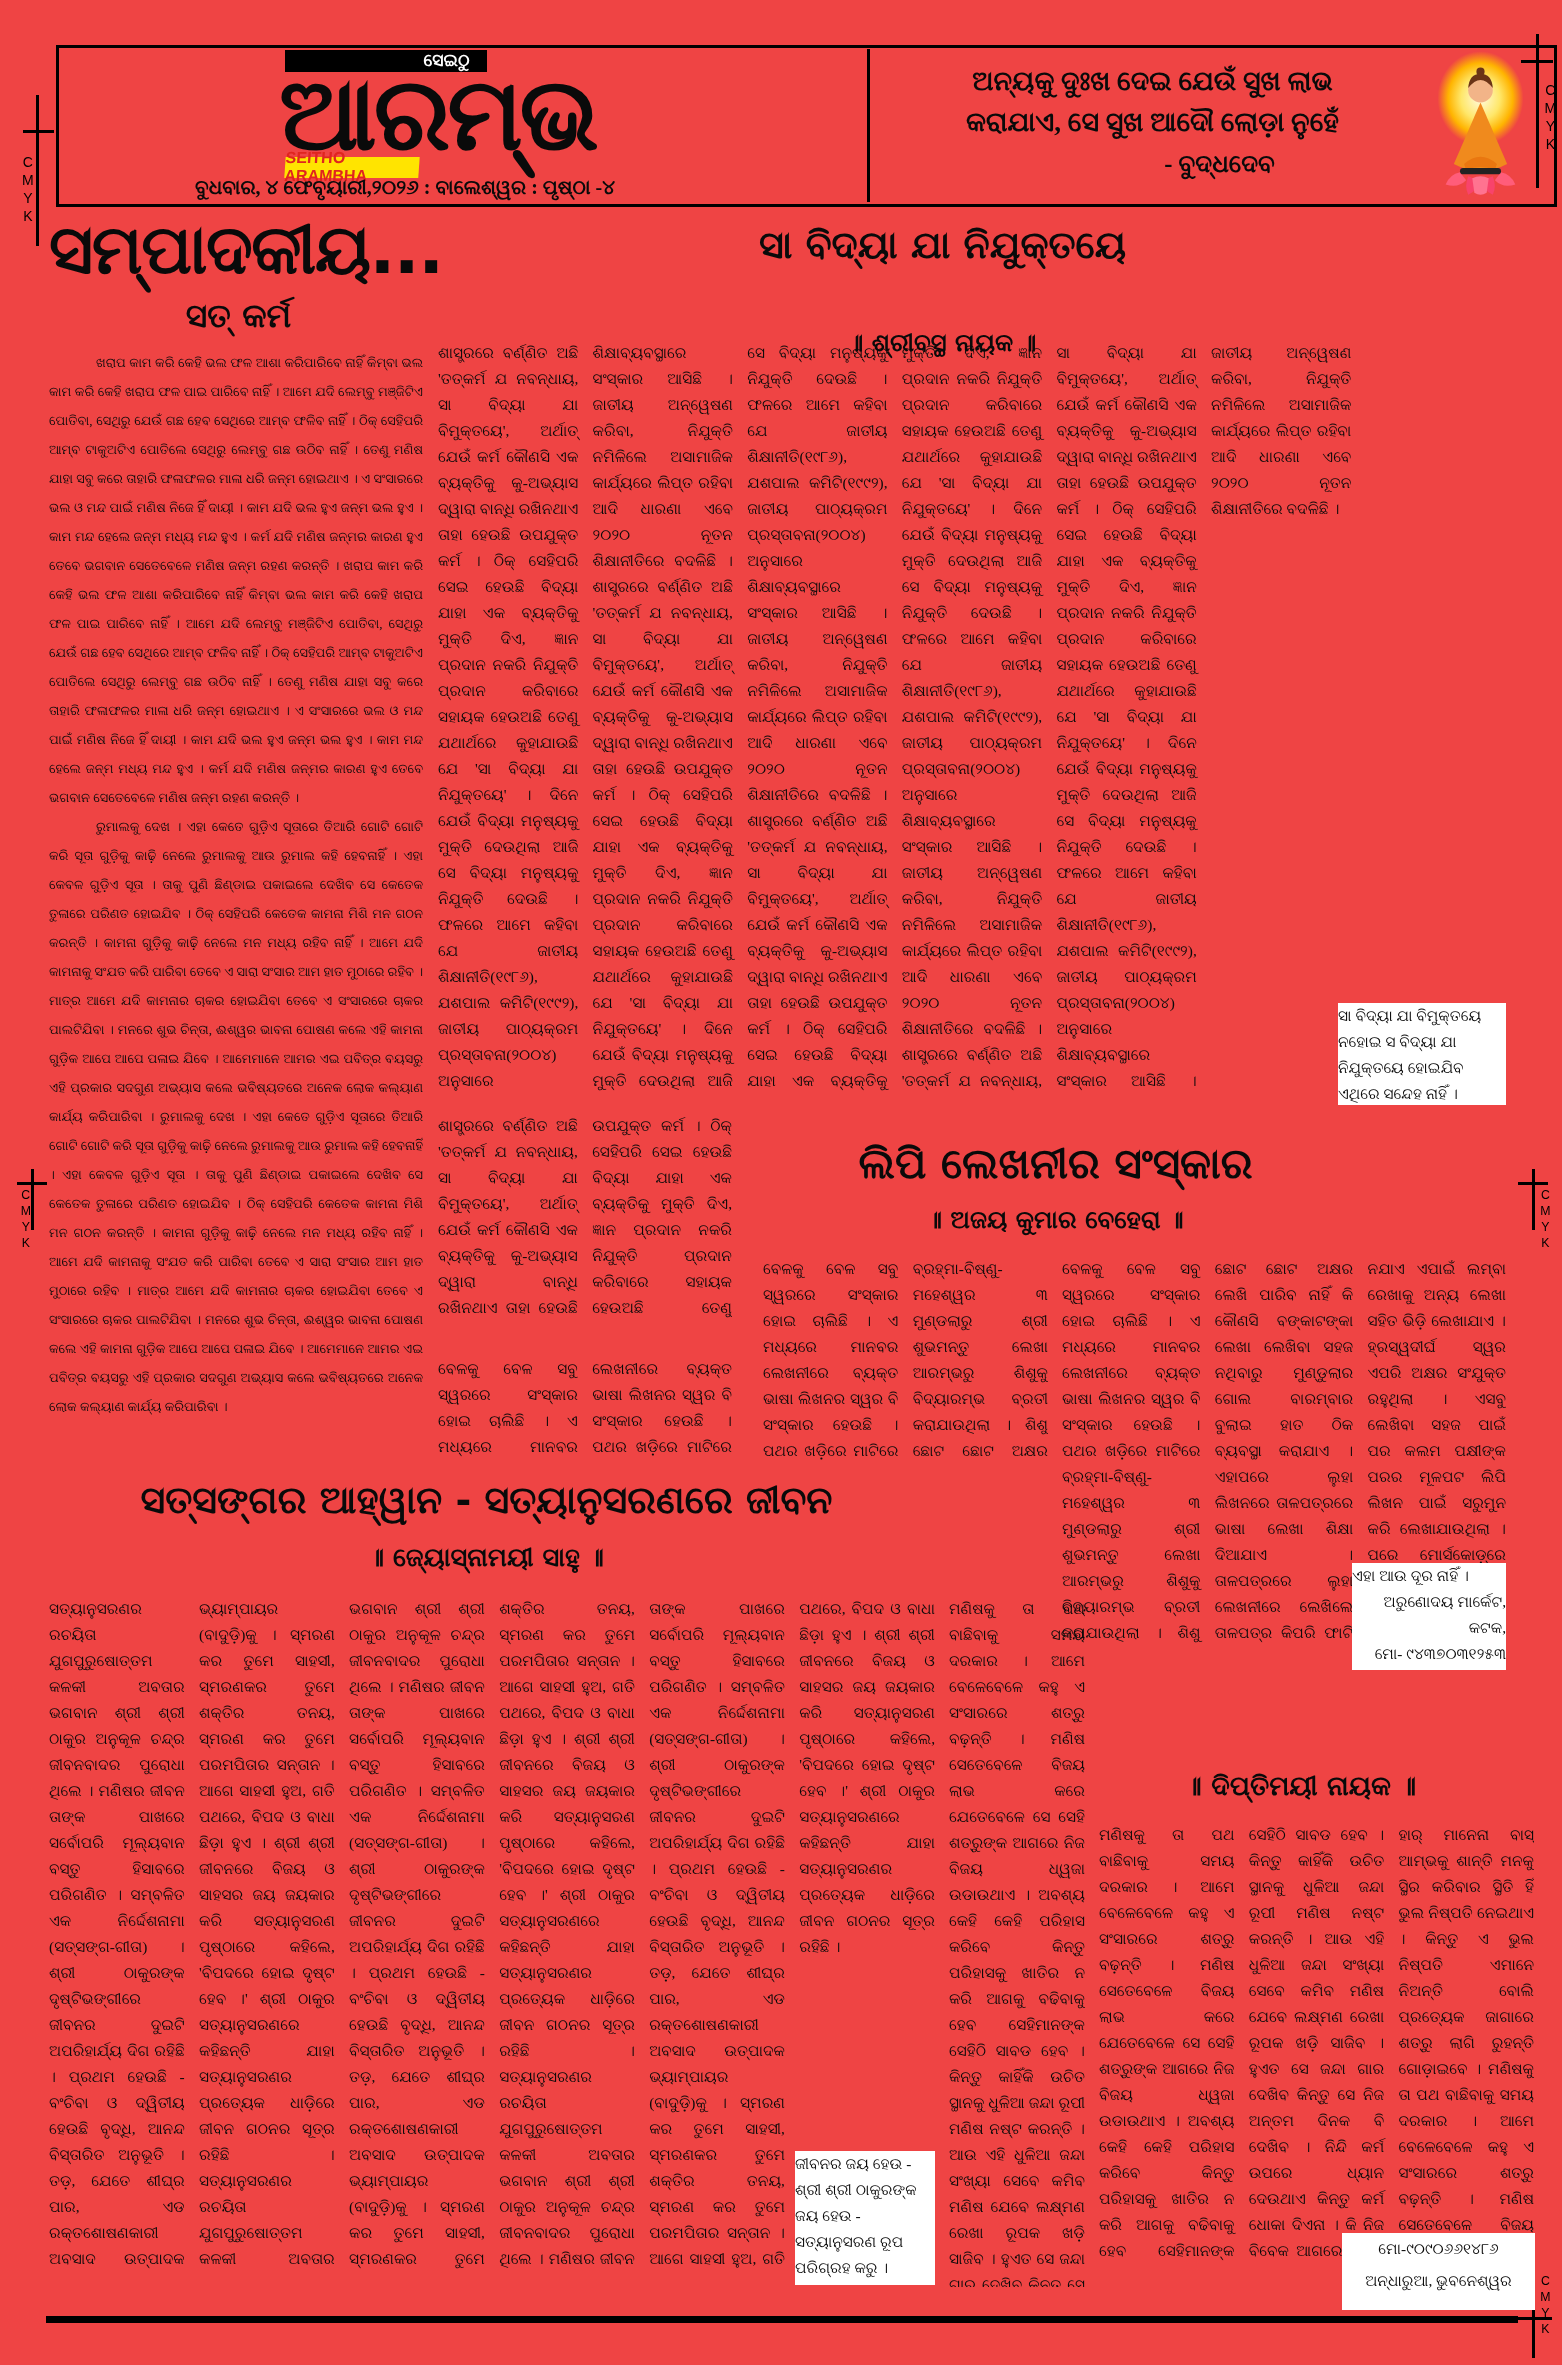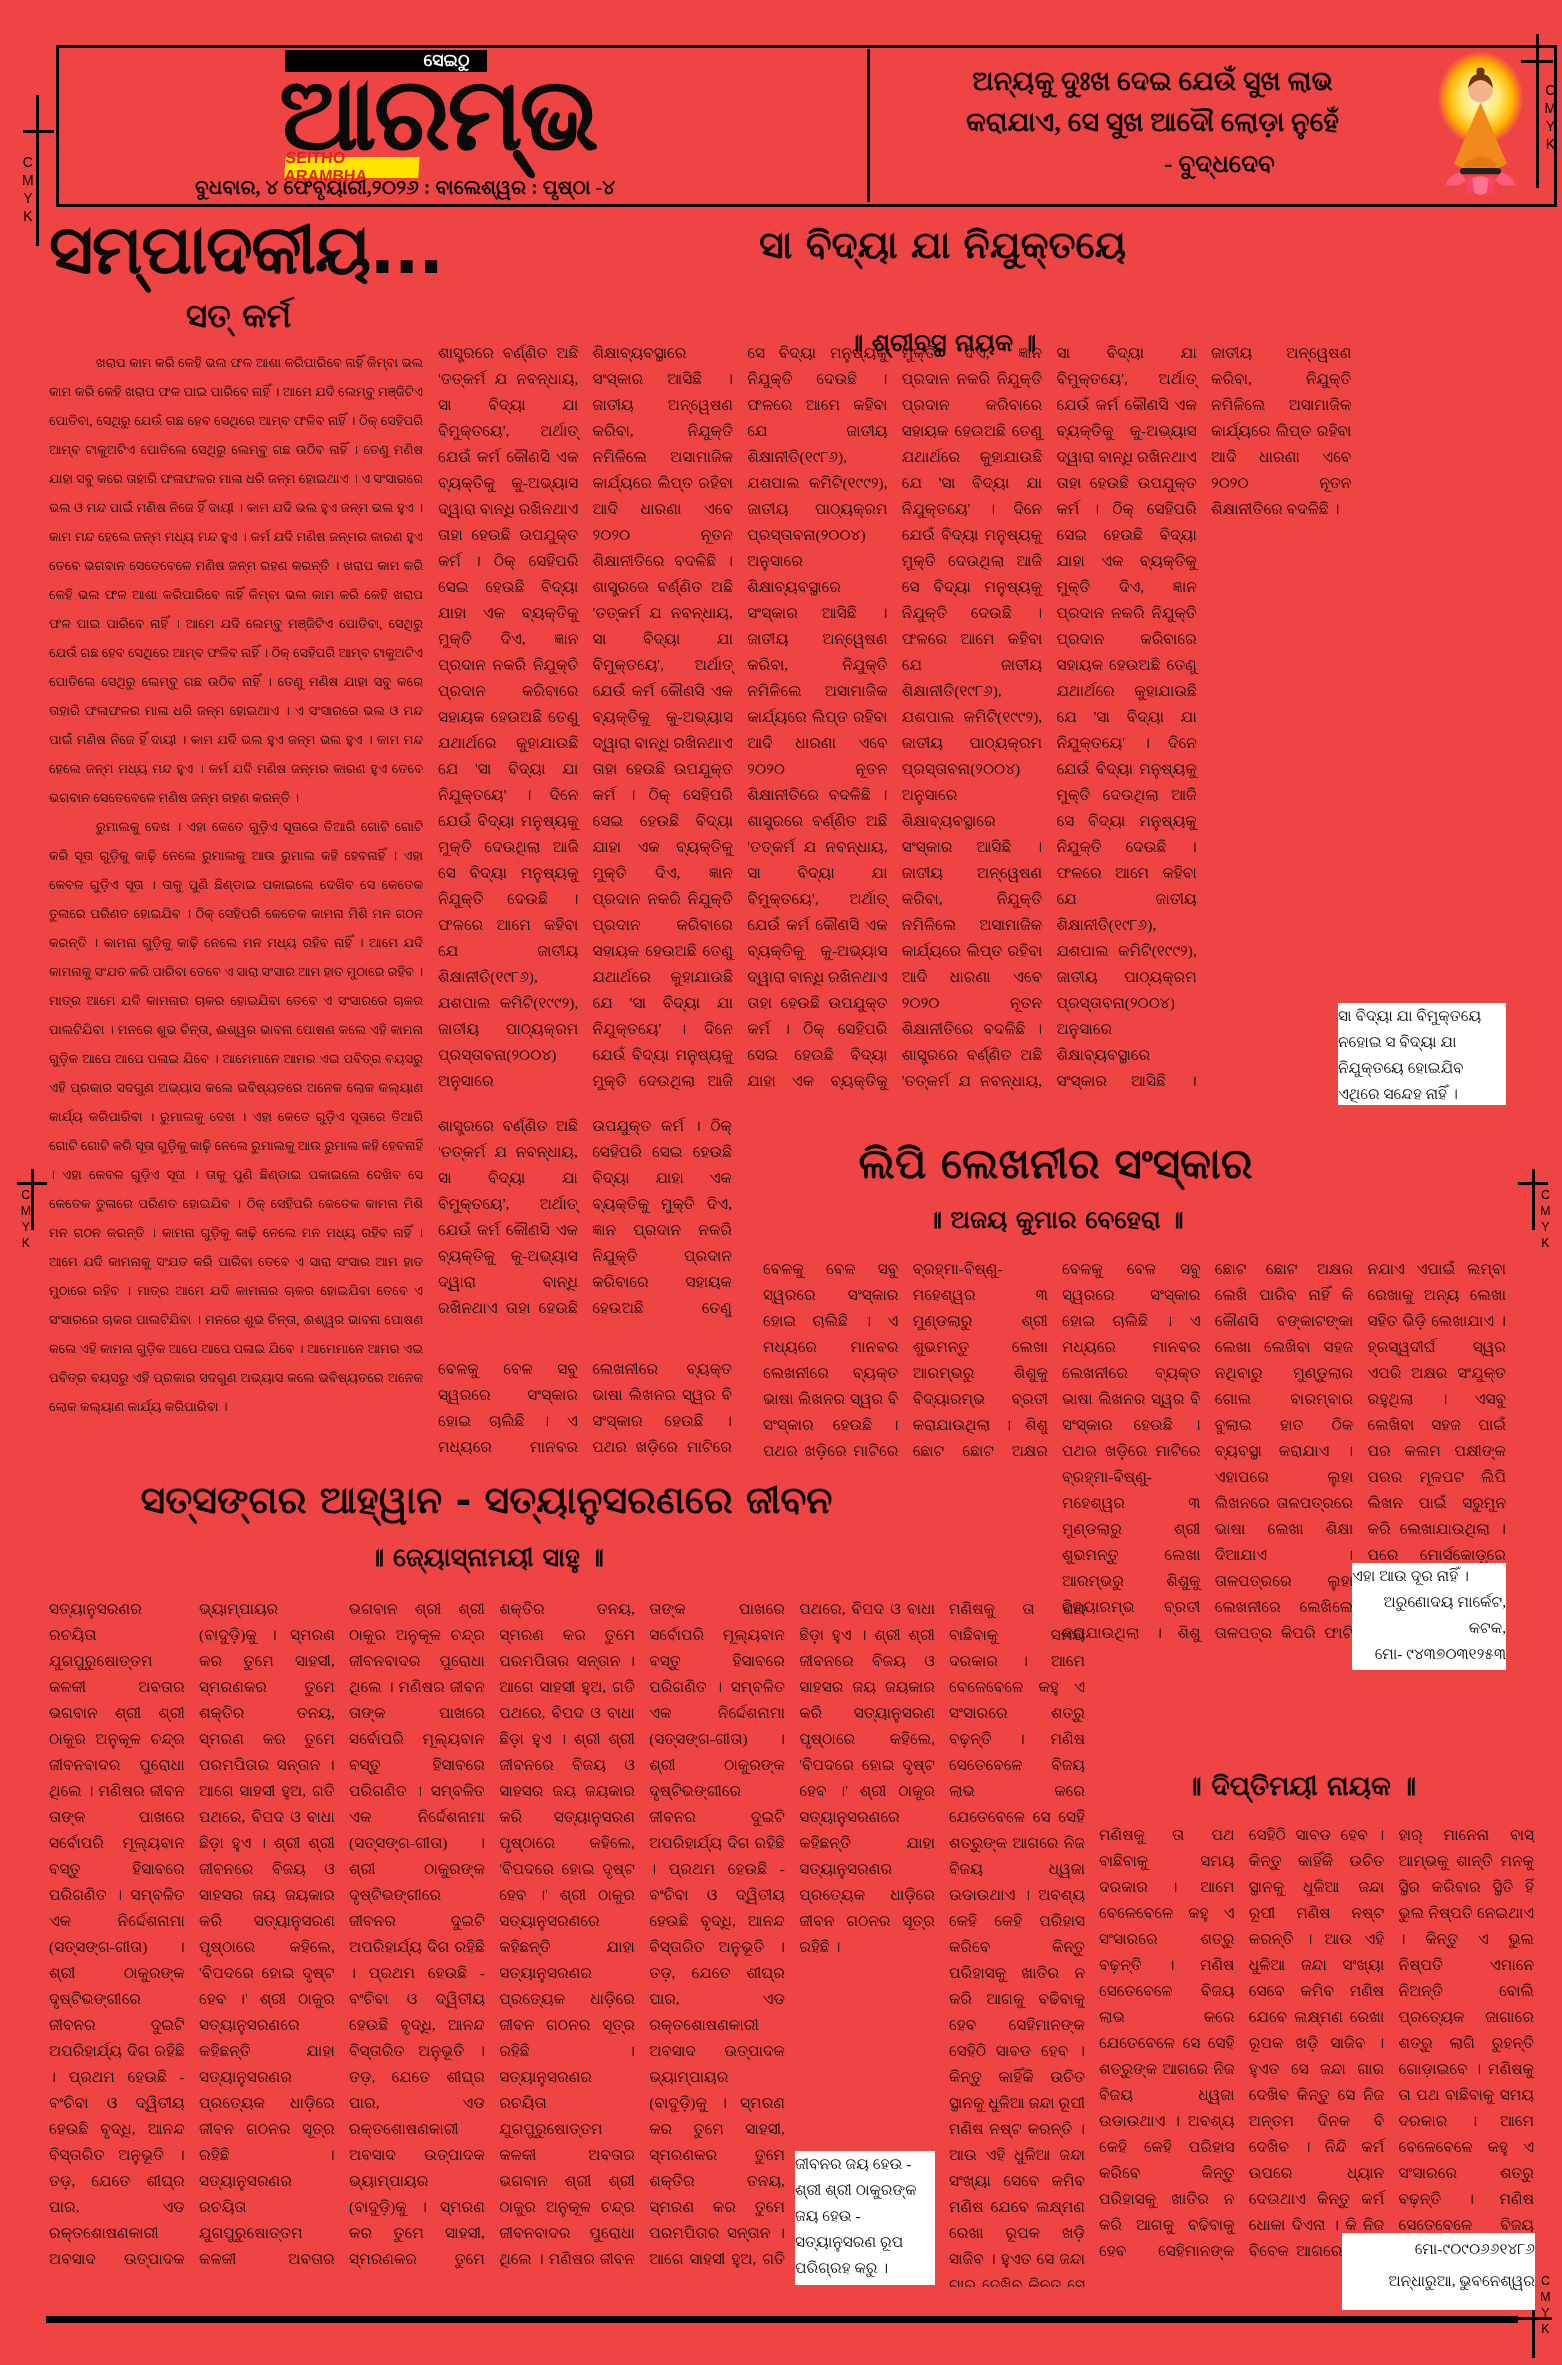--- a/index.html
+++ b/index.html
@@ -154,19 +154,19 @@
   <div class="abs bodytext cols6" style="left:49px;top:1596px;width:886px;height:691px;">ସତ୍ୟାନୁସରଣର ରଚୟିତା ଯୁଗପୁରୁଷୋତ୍ତମ କଳକୀ ଅବତାର ଭଗବାନ ଶ୍ରୀ ଶ୍ରୀ ଠାକୁର ଅନୁକୂଳ ଚନ୍ଦ୍ର ଜୀବନବାଦର ପୁରୋଧା ଥିଲେ । ମଣିଷର ଜୀବନ ତାଙ୍କ ପାଖରେ ସର୍ବୋପରି ମୂଲ୍ୟବାନ ବସ୍ତୁ ହିସାବରେ ପରିଗଣିତ । ସମ୍ବଳିତ ଏକ ନିର୍ଦ୍ଦେଶନାମା (ସତ୍ସଙ୍ଗ-ଗୀତା) । ଶ୍ରୀ ଠାକୁରଙ୍କ ଦୃଷ୍ଟିଭଙ୍ଗୀରେ ଜୀବନର ଦୁଇଟି ଅପରିହାର୍ଯ୍ୟ ଦିଗ ରହିଛି । ପ୍ରଥମ ହେଉଛି - ବଂଚିବା ଓ ଦ୍ୱିତୀୟ ହେଉଛି ବୃଦ୍ଧି, ଆନନ୍ଦ ବିସ୍ତାରିତ ଅନୁଭୂତି । ତଡ଼, ଯେତେ ଶୀଘ୍ର ପାର, ଏଡ ରକ୍ତଶୋଷଣକାରୀ ଅବସାଦ ଉତ୍ପାଦକ ଭ୍ୟାମ୍ପାୟର (ବାଦୁଡ଼ି)କୁ । ସ୍ମରଣ କର ତୁମେ ସାହସୀ, ସ୍ମରଣକର ତୁମେ ଶକ୍ତିର ତନୟ, ସ୍ମରଣ କର ତୁମେ ପରମପିତାର ସନ୍ତାନ । ଆଗେ ସାହସୀ ହୁଅ, ଗତି ପଥରେ, ବିପଦ ଓ ବାଧା ଛିଡ଼ା ହୁଏ । ଶ୍ରୀ ଶ୍ରୀ ଜୀବନରେ ବିଜୟ ଓ ସାହସର ଜୟ ଜୟକାର କରି ସତ୍ୟାନୁସରଣ ପୃଷ୍ଠାରେ କହିଲେ, 'ବିପଦରେ ହୋଇ ଦୃଷ୍ଟ ହେବ ।' ଶ୍ରୀ ଠାକୁର ସତ୍ୟାନୁସରଣରେ କହିଛନ୍ତି ଯାହା ସତ୍ୟାନୁସରଣର ପ୍ରତ୍ୟେକ ଧାଡ଼ିରେ ଜୀବନ ଗଠନର ସୂତ୍ର ରହିଛି । ସତ୍ୟାନୁସରଣର ରଚୟିତା ଯୁଗପୁରୁଷୋତ୍ତମ କଳକୀ ଅବତାର ଭଗବାନ ଶ୍ରୀ ଶ୍ରୀ ଠାକୁର ଅନୁକୂଳ ଚନ୍ଦ୍ର ଜୀବନବାଦର ପୁରୋଧା ଥିଲେ । ମଣିଷର ଜୀବନ ତାଙ୍କ ପାଖରେ ସର୍ବୋପରି ମୂଲ୍ୟବାନ ବସ୍ତୁ ହିସାବରେ ପରିଗଣିତ । ସମ୍ବଳିତ ଏକ ନିର୍ଦ୍ଦେଶନାମା (ସତ୍ସଙ୍ଗ-ଗୀତା) । ଶ୍ରୀ ଠାକୁରଙ୍କ ଦୃଷ୍ଟିଭଙ୍ଗୀରେ ଜୀବନର ଦୁଇଟି ଅପରିହାର୍ଯ୍ୟ ଦିଗ ରହିଛି । ପ୍ରଥମ ହେଉଛି - ବଂଚିବା ଓ ଦ୍ୱିତୀୟ ହେଉଛି ବୃଦ୍ଧି, ଆନନ୍ଦ ବିସ୍ତାରିତ ଅନୁଭୂତି । ତଡ଼, ଯେତେ ଶୀଘ୍ର ପାର, ଏଡ ରକ୍ତଶୋଷଣକାରୀ ଅବସାଦ ଉତ୍ପାଦକ ଭ୍ୟାମ୍ପାୟର (ବାଦୁଡ଼ି)କୁ । ସ୍ମରଣ କର ତୁମେ ସାହସୀ, ସ୍ମରଣକର ତୁମେ ଶକ୍ତିର ତନୟ, ସ୍ମରଣ କର ତୁମେ ପରମପିତାର ସନ୍ତାନ । ଆଗେ ସାହସୀ ହୁଅ, ଗତି ପଥରେ, ବିପଦ ଓ ବାଧା ଛିଡ଼ା ହୁଏ । ଶ୍ରୀ ଶ୍ରୀ ଜୀବନରେ ବିଜୟ ଓ ସାହସର ଜୟ ଜୟକାର କରି ସତ୍ୟାନୁସରଣ ପୃଷ୍ଠାରେ କହିଲେ, 'ବିପଦରେ ହୋଇ ଦୃଷ୍ଟ ହେବ ।' ଶ୍ରୀ ଠାକୁର ସତ୍ୟାନୁସରଣରେ କହିଛନ୍ତି ଯାହା ସତ୍ୟାନୁସରଣର ପ୍ରତ୍ୟେକ ଧାଡ଼ିରେ ଜୀବନ ଗଠନର ସୂତ୍ର ରହିଛି । ସତ୍ୟାନୁସରଣର ରଚୟିତା ଯୁଗପୁରୁଷୋତ୍ତମ କଳକୀ ଅବତାର ଭଗବାନ ଶ୍ରୀ ଶ୍ରୀ ଠାକୁର ଅନୁକୂଳ ଚନ୍ଦ୍ର ଜୀବନବାଦର ପୁରୋଧା ଥିଲେ । ମଣିଷର ଜୀବନ ତାଙ୍କ ପାଖରେ ସର୍ବୋପରି ମୂଲ୍ୟବାନ ବସ୍ତୁ ହିସାବରେ ପରିଗଣିତ । ସମ୍ବଳିତ ଏକ ନିର୍ଦ୍ଦେଶନାମା (ସତ୍ସଙ୍ଗ-ଗୀତା) । ଶ୍ରୀ ଠାକୁରଙ୍କ ଦୃଷ୍ଟିଭଙ୍ଗୀରେ ଜୀବନର ଦୁଇଟି ଅପରିହାର୍ଯ୍ୟ ଦିଗ ରହିଛି । ପ୍ରଥମ ହେଉଛି - ବଂଚିବା ଓ ଦ୍ୱିତୀୟ ହେଉଛି ବୃଦ୍ଧି, ଆନନ୍ଦ ବିସ୍ତାରିତ ଅନୁଭୂତି । ତଡ଼, ଯେତେ ଶୀଘ୍ର ପାର, ଏଡ ରକ୍ତଶୋଷଣକାରୀ ଅବସାଦ ଉତ୍ପାଦକ ଭ୍ୟାମ୍ପାୟର (ବାଦୁଡ଼ି)କୁ । ସ୍ମରଣ କର ତୁମେ ସାହସୀ, ସ୍ମରଣକର ତୁମେ ଶକ୍ତିର ତନୟ, ସ୍ମରଣ କର ତୁମେ ପରମପିତାର ସନ୍ତାନ । ଆଗେ ସାହସୀ ହୁଅ, ଗତି ପଥରେ, ବିପଦ ଓ ବାଧା ଛିଡ଼ା ହୁଏ । ଶ୍ରୀ ଶ୍ରୀ ଜୀବନରେ ବିଜୟ ଓ ସାହସର ଜୟ ଜୟକାର କରି ସତ୍ୟାନୁସରଣ ପୃଷ୍ଠାରେ କହିଲେ, 'ବିପଦରେ ହୋଇ ଦୃଷ୍ଟ ହେବ ।' ଶ୍ରୀ ଠାକୁର ସତ୍ୟାନୁସରଣରେ କହିଛନ୍ତି ଯାହା ସତ୍ୟାନୁସରଣର ପ୍ରତ୍ୟେକ ଧାଡ଼ିରେ ଜୀବନ ଗଠନର ସୂତ୍ର ରହିଛି ।</div>
   <div class="abs endblock" style="left:795px;top:2151px;width:140px;height:134px;">
     <div>ଜୀବନର ଜୟ ହେଉ - ଶ୍ରୀ ଶ୍ରୀ ଠାକୁରଙ୍କ ଜୟ ହେଉ - ସତ୍ୟାନୁସରଣ ରୂପ ପରିଗ୍ରହ କରୁ ।</div>
     <div class="sig">ସ୍ୱସ୍ତିକୁଞ୍ଜ, ବାଗମୁଣ୍ଡା,</div>
 
   </div>
 
   <div class="abs byline" style="left:1101px;top:1770px;width:400px;font-size:27px;"><span>॥ ଦିପ୍ତିମୟୀ ନାୟକ ॥</span></div>
   <div class="abs bodytext" style="left:949px;top:1596px;width:136px;height:691px;">ମଣିଷକୁ ତା ପଥ ବାଛିବାକୁ ସମୟ ଦରକାର । ଆମେ ବେଳେବେଳେ କହୁ ଏ ସଂସାରରେ ଶତ୍ରୁ ବଢ଼ନ୍ତି । ମଣିଷ ସେତେବେଳେ ବିଜୟ ଲାଭ କରେ ଯେତେବେଳେ ସେ ସେହି ଶତ୍ରୁଙ୍କ ଆଗରେ ନିଜ ବିଜୟ ଧ୍ୱଜା ଉଡାଉଥାଏ । ଅବଶ୍ୟ କେହି କେହି ପରିହାସ କରିବେ କିନ୍ତୁ ପରିହାସକୁ ଖାତିର ନ କରି ଆଗକୁ ବଢିବାକୁ ହେବ ସେହିମାନଙ୍କ ସେହିଠି ସାବଡ ହେବ । କିନ୍ତୁ କାହିଁକି ଉଚିତ ସ୍ଥାନକୁ ଧୁଳିଆ ଜନ୍ଦା ରୂପୀ ମଣିଷ ନଷ୍ଟ କରନ୍ତି । ଆଉ ଏହି ଧୁଳିଆ ଜନ୍ଦା ସଂଖ୍ୟା ସେବେ କମିବ ମଣିଷ ଯେବେ ଲକ୍ଷ୍ମଣ ରେଖା ରୂପକ ଖଡ଼ି ସାଜିବ । ହୁଏତ ସେ ଜନ୍ଦା ଗାର ଦେଖିବ କିନ୍ତୁ ସେ ନିଜ ଅନ୍ତମ ଦିନକ ବି ଦେଖିବ । ନିନ୍ଦି କର୍ମ ଉପରେ ଧ୍ୟାନ ଦେଉଥାଏ କିନ୍ତୁ କର୍ମ ଧୋକା ଦିଏନା । କି ନିଜ ବିବେକ ଆଗରେ ମଣିଷ ହାର୍ ମାନେନା ବାସ୍ ଆମ୍ଭକୁ ଶାନ୍ତି ମନକୁ ସ୍ଥିର କରିବାର ସ୍ଥିତି ହିଁ ଭୁଲ ନିଷ୍ପତି ନେଇଥାଏ । କିନ୍ତୁ ଏ ଭୁଲ ନିଷ୍ପତି ଏମାନେ ନିଅନ୍ତି ବୋଲି ପ୍ରତ୍ୟେକ ଜାଗାରେ ଶତ୍ରୁ ଲାଗି ରୁହନ୍ତି ଗୋଡ଼ାଇବେ । ମଣିଷକୁ ତା ପଥ ବାଛିବାକୁ ସମୟ ଦରକାର । ଆମେ ବେଳେବେଳେ କହୁ ଏ ସଂସାରରେ ଶତ୍ରୁ ବଢ଼ନ୍ତି । ମଣିଷ ସେତେବେଳେ ବିଜୟ ଲାଭ କରେ ଯେତେବେଳେ ସେ ସେହି ଶତ୍ରୁଙ୍କ ଆଗରେ ନିଜ ବିଜୟ ଧ୍ୱଜା ଉଡାଉଥାଏ । ଅବଶ୍ୟ କେହି କେହି ପରିହାସ କରିବେ କିନ୍ତୁ ପରିହାସକୁ ଖାତିର ନ କରି ଆଗକୁ ବଢିବାକୁ ହେବ ସେହିମାନଙ୍କ ସେହିଠି ସାବଡ ହେବ । କିନ୍ତୁ କାହିଁକି ଉଚିତ ସ୍ଥାନକୁ ଧୁଳିଆ ଜନ୍ଦା ରୂପୀ ମଣିଷ ନଷ୍ଟ କରନ୍ତି । ଆଉ ଏହି ଧୁଳିଆ ଜନ୍ଦା ସଂଖ୍ୟା ସେବେ କମିବ ମଣିଷ ଯେବେ ଲକ୍ଷ୍ମଣ ରେଖା ରୂପକ ଖଡ଼ି ସାଜିବ । ହୁଏତ ସେ ଜନ୍ଦା ଗାର ଦେଖିବ କିନ୍ତୁ ସେ ନିଜ ଅନ୍ତମ ଦିନକ ବି ଦେଖିବ । ନିନ୍ଦି କର୍ମ ଉପରେ ଧ୍ୟାନ ଦେଉଥାଏ କିନ୍ତୁ କର୍ମ ଧୋକା ଦିଏନା । କି ନିଜ ବିବେକ ଆଗରେ ମଣିଷ ହାର୍ ମାନେନା ବାସ୍ ଆମ୍ଭକୁ ଶାନ୍ତି ମନକୁ ସ୍ଥିର କରିବାର ସ୍ଥିତି ହିଁ ଭୁଲ ନିଷ୍ପତି ନେଇଥାଏ । କିନ୍ତୁ ଏ ଭୁଲ ନିଷ୍ପତି ଏମାନେ ନିଅନ୍ତି ବୋଲି ପ୍ରତ୍ୟେକ ଜାଗାରେ ଶତ୍ରୁ ଲାଗି ରୁହନ୍ତି ଗୋଡ଼ାଇବେ ।</div>
   <div class="abs bodytext cols3" style="left:1099px;top:1822px;width:435px;height:465px;">ମଣିଷକୁ ତା ପଥ ବାଛିବାକୁ ସମୟ ଦରକାର । ଆମେ ବେଳେବେଳେ କହୁ ଏ ସଂସାରରେ ଶତ୍ରୁ ବଢ଼ନ୍ତି । ମଣିଷ ସେତେବେଳେ ବିଜୟ ଲାଭ କରେ ଯେତେବେଳେ ସେ ସେହି ଶତ୍ରୁଙ୍କ ଆଗରେ ନିଜ ବିଜୟ ଧ୍ୱଜା ଉଡାଉଥାଏ । ଅବଶ୍ୟ କେହି କେହି ପରିହାସ କରିବେ କିନ୍ତୁ ପରିହାସକୁ ଖାତିର ନ କରି ଆଗକୁ ବଢିବାକୁ ହେବ ସେହିମାନଙ୍କ ସେହିଠି ସାବଡ ହେବ । କିନ୍ତୁ କାହିଁକି ଉଚିତ ସ୍ଥାନକୁ ଧୁଳିଆ ଜନ୍ଦା ରୂପୀ ମଣିଷ ନଷ୍ଟ କରନ୍ତି । ଆଉ ଏହି ଧୁଳିଆ ଜନ୍ଦା ସଂଖ୍ୟା ସେବେ କମିବ ମଣିଷ ଯେବେ ଲକ୍ଷ୍ମଣ ରେଖା ରୂପକ ଖଡ଼ି ସାଜିବ । ହୁଏତ ସେ ଜନ୍ଦା ଗାର ଦେଖିବ କିନ୍ତୁ ସେ ନିଜ ଅନ୍ତମ ଦିନକ ବି ଦେଖିବ । ନିନ୍ଦି କର୍ମ ଉପରେ ଧ୍ୟାନ ଦେଉଥାଏ କିନ୍ତୁ କର୍ମ ଧୋକା ଦିଏନା । କି ନିଜ ବିବେକ ଆଗରେ ମଣିଷ ହାର୍ ମାନେନା ବାସ୍ ଆମ୍ଭକୁ ଶାନ୍ତି ମନକୁ ସ୍ଥିର କରିବାର ସ୍ଥିତି ହିଁ ଭୁଲ ନିଷ୍ପତି ନେଇଥାଏ । କିନ୍ତୁ ଏ ଭୁଲ ନିଷ୍ପତି ଏମାନେ ନିଅନ୍ତି ବୋଲି ପ୍ରତ୍ୟେକ ଜାଗାରେ ଶତ୍ରୁ ଲାଗି ରୁହନ୍ତି ଗୋଡ଼ାଇବେ । ମଣିଷକୁ ତା ପଥ ବାଛିବାକୁ ସମୟ ଦରକାର । ଆମେ ବେଳେବେଳେ କହୁ ଏ ସଂସାରରେ ଶତ୍ରୁ ବଢ଼ନ୍ତି । ମଣିଷ ସେତେବେଳେ ବିଜୟ ଲାଭ କରେ ଯେତେବେଳେ ସେ ସେହି ଶତ୍ରୁଙ୍କ ଆଗରେ ନିଜ ବିଜୟ ଧ୍ୱଜା ଉଡାଉଥାଏ । ଅବଶ୍ୟ କେହି କେହି ପରିହାସ କରିବେ କିନ୍ତୁ ପରିହାସକୁ ଖାତିର ନ କରି ଆଗକୁ ବଢିବାକୁ ହେବ ସେହିମାନଙ୍କ ସେହିଠି ସାବଡ ହେବ । କିନ୍ତୁ କାହିଁକି ଉଚିତ ସ୍ଥାନକୁ ଧୁଳିଆ ଜନ୍ଦା ରୂପୀ ମଣିଷ ନଷ୍ଟ କରନ୍ତି । ଆଉ ଏହି ଧୁଳିଆ ଜନ୍ଦା ସଂଖ୍ୟା ସେବେ କମିବ ମଣିଷ ଯେବେ ଲକ୍ଷ୍ମଣ ରେଖା ରୂପକ ଖଡ଼ି ସାଜିବ । ହୁଏତ ସେ ଜନ୍ଦା ଗାର ଦେଖିବ କିନ୍ତୁ ସେ ନିଜ ଅନ୍ତମ ଦିନକ ବି ଦେଖିବ । ନିନ୍ଦି କର୍ମ ଉପରେ ଧ୍ୟାନ ଦେଉଥାଏ କିନ୍ତୁ କର୍ମ ଧୋକା ଦିଏନା । କି ନିଜ ବିବେକ ଆଗରେ ମଣିଷ ହାର୍ ମାନେନା ବାସ୍ ଆମ୍ଭକୁ ଶାନ୍ତି ମନକୁ ସ୍ଥିର କରିବାର ସ୍ଥିତି ହିଁ ଭୁଲ ନିଷ୍ପତି ନେଇଥାଏ । କିନ୍ତୁ ଏ ଭୁଲ ନିଷ୍ପତି ଏମାନେ ନିଅନ୍ତି ବୋଲି ପ୍ରତ୍ୟେକ ଜାଗାରେ ଶତ୍ରୁ ଲାଗି ରୁହନ୍ତି ଗୋଡ଼ାଇବେ ।</div>
-  <div class="abs endblock" style="left:1342px;top:2233px;width:193px;height:77px;text-align:right;line-height:32px;">
+  <div class="abs endblock" style="left:1342px;top:2233px;width:193px;height:77px;text-align:center;line-height:32px;">
     <div>ମୋ-୯୦୯୦୬୬୧୪୮୬</div>
     <div>ଅନ୍ଧାରୁଆ, ଭୁବନେଶ୍ୱର</div>
   </div>
 
 </div>
 
 
 </body></html>

